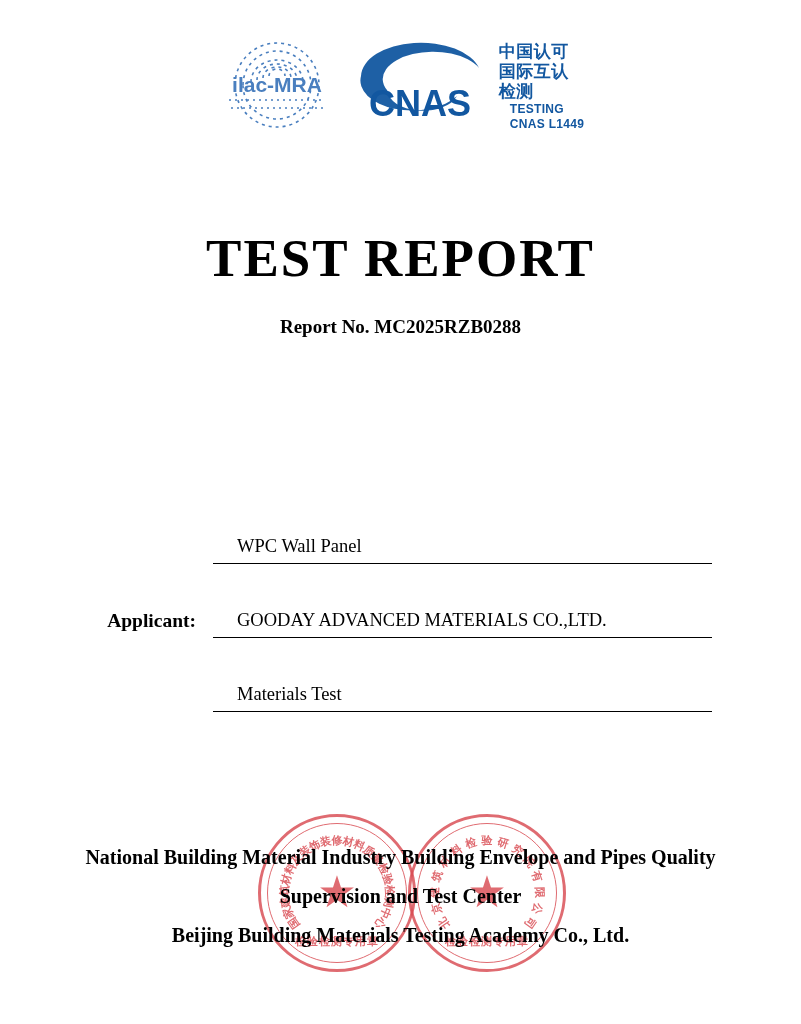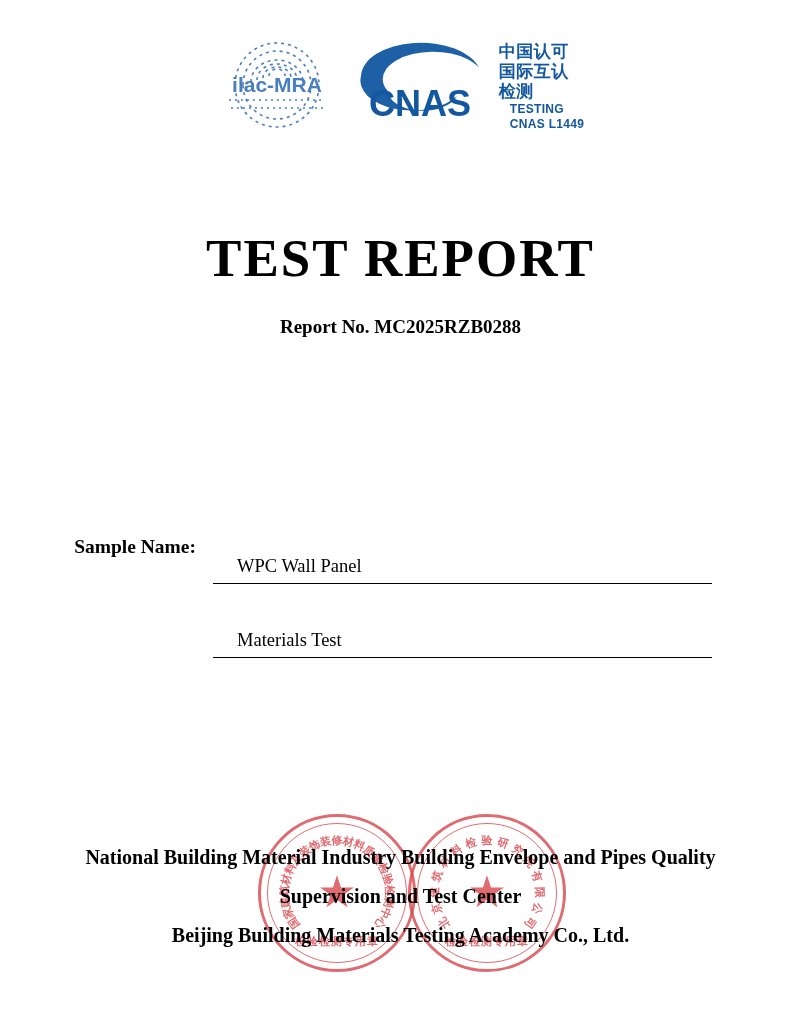--- a/index.html
+++ b/index.html
@@ -103,21 +103,20 @@
     position: absolute;
     left: 213px;
     width: 499px;
     top: 0;
   }
   .field-value {
     font-size: 18.5px;
     font-family: "Liberation Serif", serif;
     padding: 8px 0 6px 24px;
     white-space: nowrap;
-    margin-top: 20px;
   }
   .field-underline {
     border-bottom: 1.4px solid #000;
     width: 100%;
     height: 0;
   }
 
   
   .org-block {
     position: absolute;
@@ -231,27 +230,33 @@
     <div class="en">CNAS L1449</div>
   </div>
 </div>
 
 <div class="title">TEST  REPORT</div>
 <div class="report-no">Report No. MC2025RZB0288</div>
 
 <div class="fields">
 
   <div class="field-row">
-    <div class="field-label">Sample Name:</div>
     <div class="field-value-wrap">
       <div class="field-value">WPC Wall Panel</div>
       <div class="field-underline"></div>
     </div>
   </div>
 
+  <div class="field-row">
+    <div class="field-label">Applicant:</div>
+    <div class="field-value-wrap">
+      <div class="field-value">GOODAY ADVANCED MATERIALS CO.,LTD.</div>
+      <div class="field-underline"></div>
+    </div>
+  </div>
 
   <div class="field-row">
     <div class="field-value-wrap">
       <div class="field-value">Materials Test</div>
       <div class="field-underline"></div>
     </div>
   </div>
 
 </div>
 

